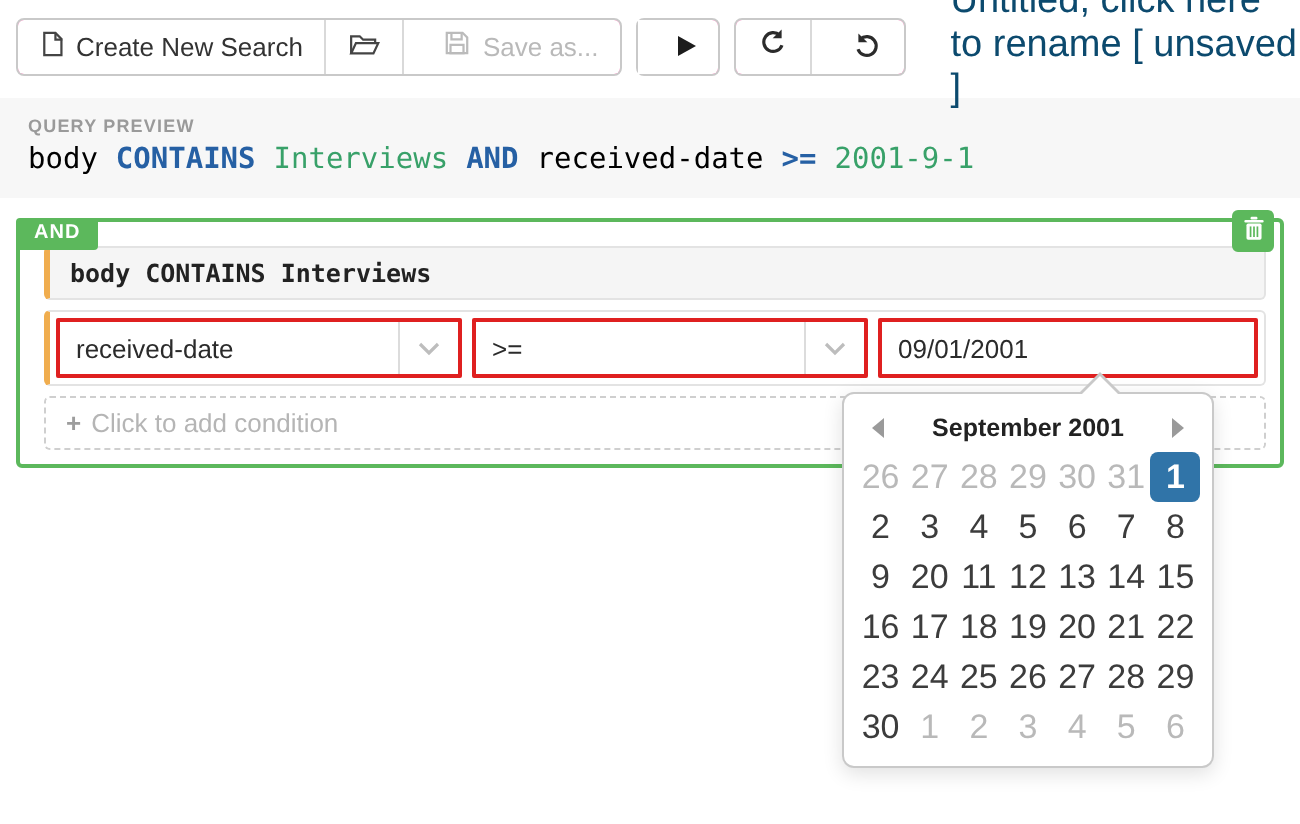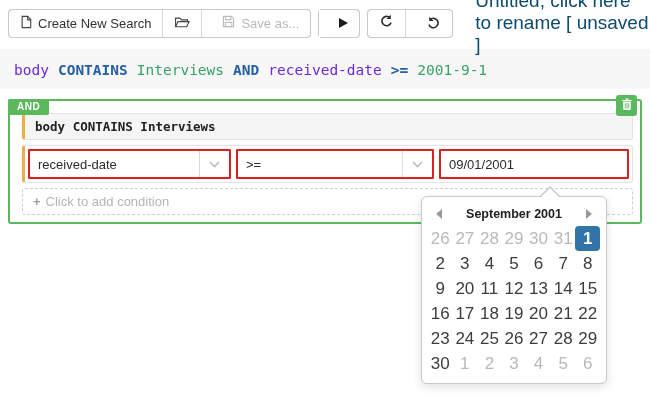--- a/index.html
+++ b/index.html
@@ -17,21 +17,21 @@
   .btn.disabled { color:#b9b9b9; cursor:default; }
   .play-tri { width:0; height:0; border-left:9px solid #1c1c1c; border-top:5.5px solid transparent; border-bottom:5.5px solid transparent; }
   .mirror { transform:scaleX(-1); display:inline-flex; }
   .doc-title { margin-left:22px; font-size:19px; color:#0c4a6e; }
 
   
   .preview { background:#f7f7f7; margin-top:11px; padding:9px 14px 11px 14px; }
   .preview-label { font-size:9px; letter-spacing:.6px; color:#9a9a9a; font-weight:bold; }
   .preview-code { margin-top:4px; font-family:"DejaVu Sans Mono","Liberation Mono",monospace; font-size:14.5px; }
   .tok { margin-right:9px; }
-  .tok.field   { color:#6d28d9; }
+  .tok.field   { color:#000000; }
   .tok.keyword { color:#2660a4; font-weight:bold; }
   .tok.value   { color:#38a169; }
 
   
   .group { position:relative; margin:10px 8px 0 8px; border:2px solid #5cb85c; border-radius:3px;
            padding:12px 7px 7px 12px; }
   .and-badge { position:absolute; top:-2px; left:-2px; background:#5cb85c; color:#fff;
                font-size:10px; font-weight:bold; padding:2px 9px 3px 9px; border-radius:2px 0 2px 0; letter-spacing:.5px; }
   .trash-btn { position:absolute; top:-6px; right:3px; width:21px; height:21px; background:#5cb85c;
                border:0; border-radius:3px; display:flex; align-items:center; justify-content:center; cursor:pointer; }
@@ -129,20 +129,21 @@
             <path d="M12.6 0.8v4.6H7.8z" fill="#2b2b2b"></path>
           </svg>
       </span>
     </button>
   </div>
 
   <span class="doc-title">Untitled, click here to rename [ unsaved ]</span>
 </div>
 
 <div class="preview">
+  <div class="preview-label">QUERY PREVIEW</div>
   <div class="preview-code"><span class="tok field">body</span><span class="tok keyword">CONTAINS</span><span class="tok value">Interviews</span><span class="tok keyword">AND</span><span class="tok field">received-date</span><span class="tok keyword">&gt;=</span><span class="tok value">2001-9-1</span></div>
 </div>
 
 <div class="group">
   <span class="and-badge">AND</span>
   <button class="trash-btn">
     <span>
       <svg width="12" height="13" viewBox="0 0 14 15">
         <g fill="#ffffff">
           <rect x="2.6" y="4.3" width="8.8" height="9.5" rx="1"></rect>

